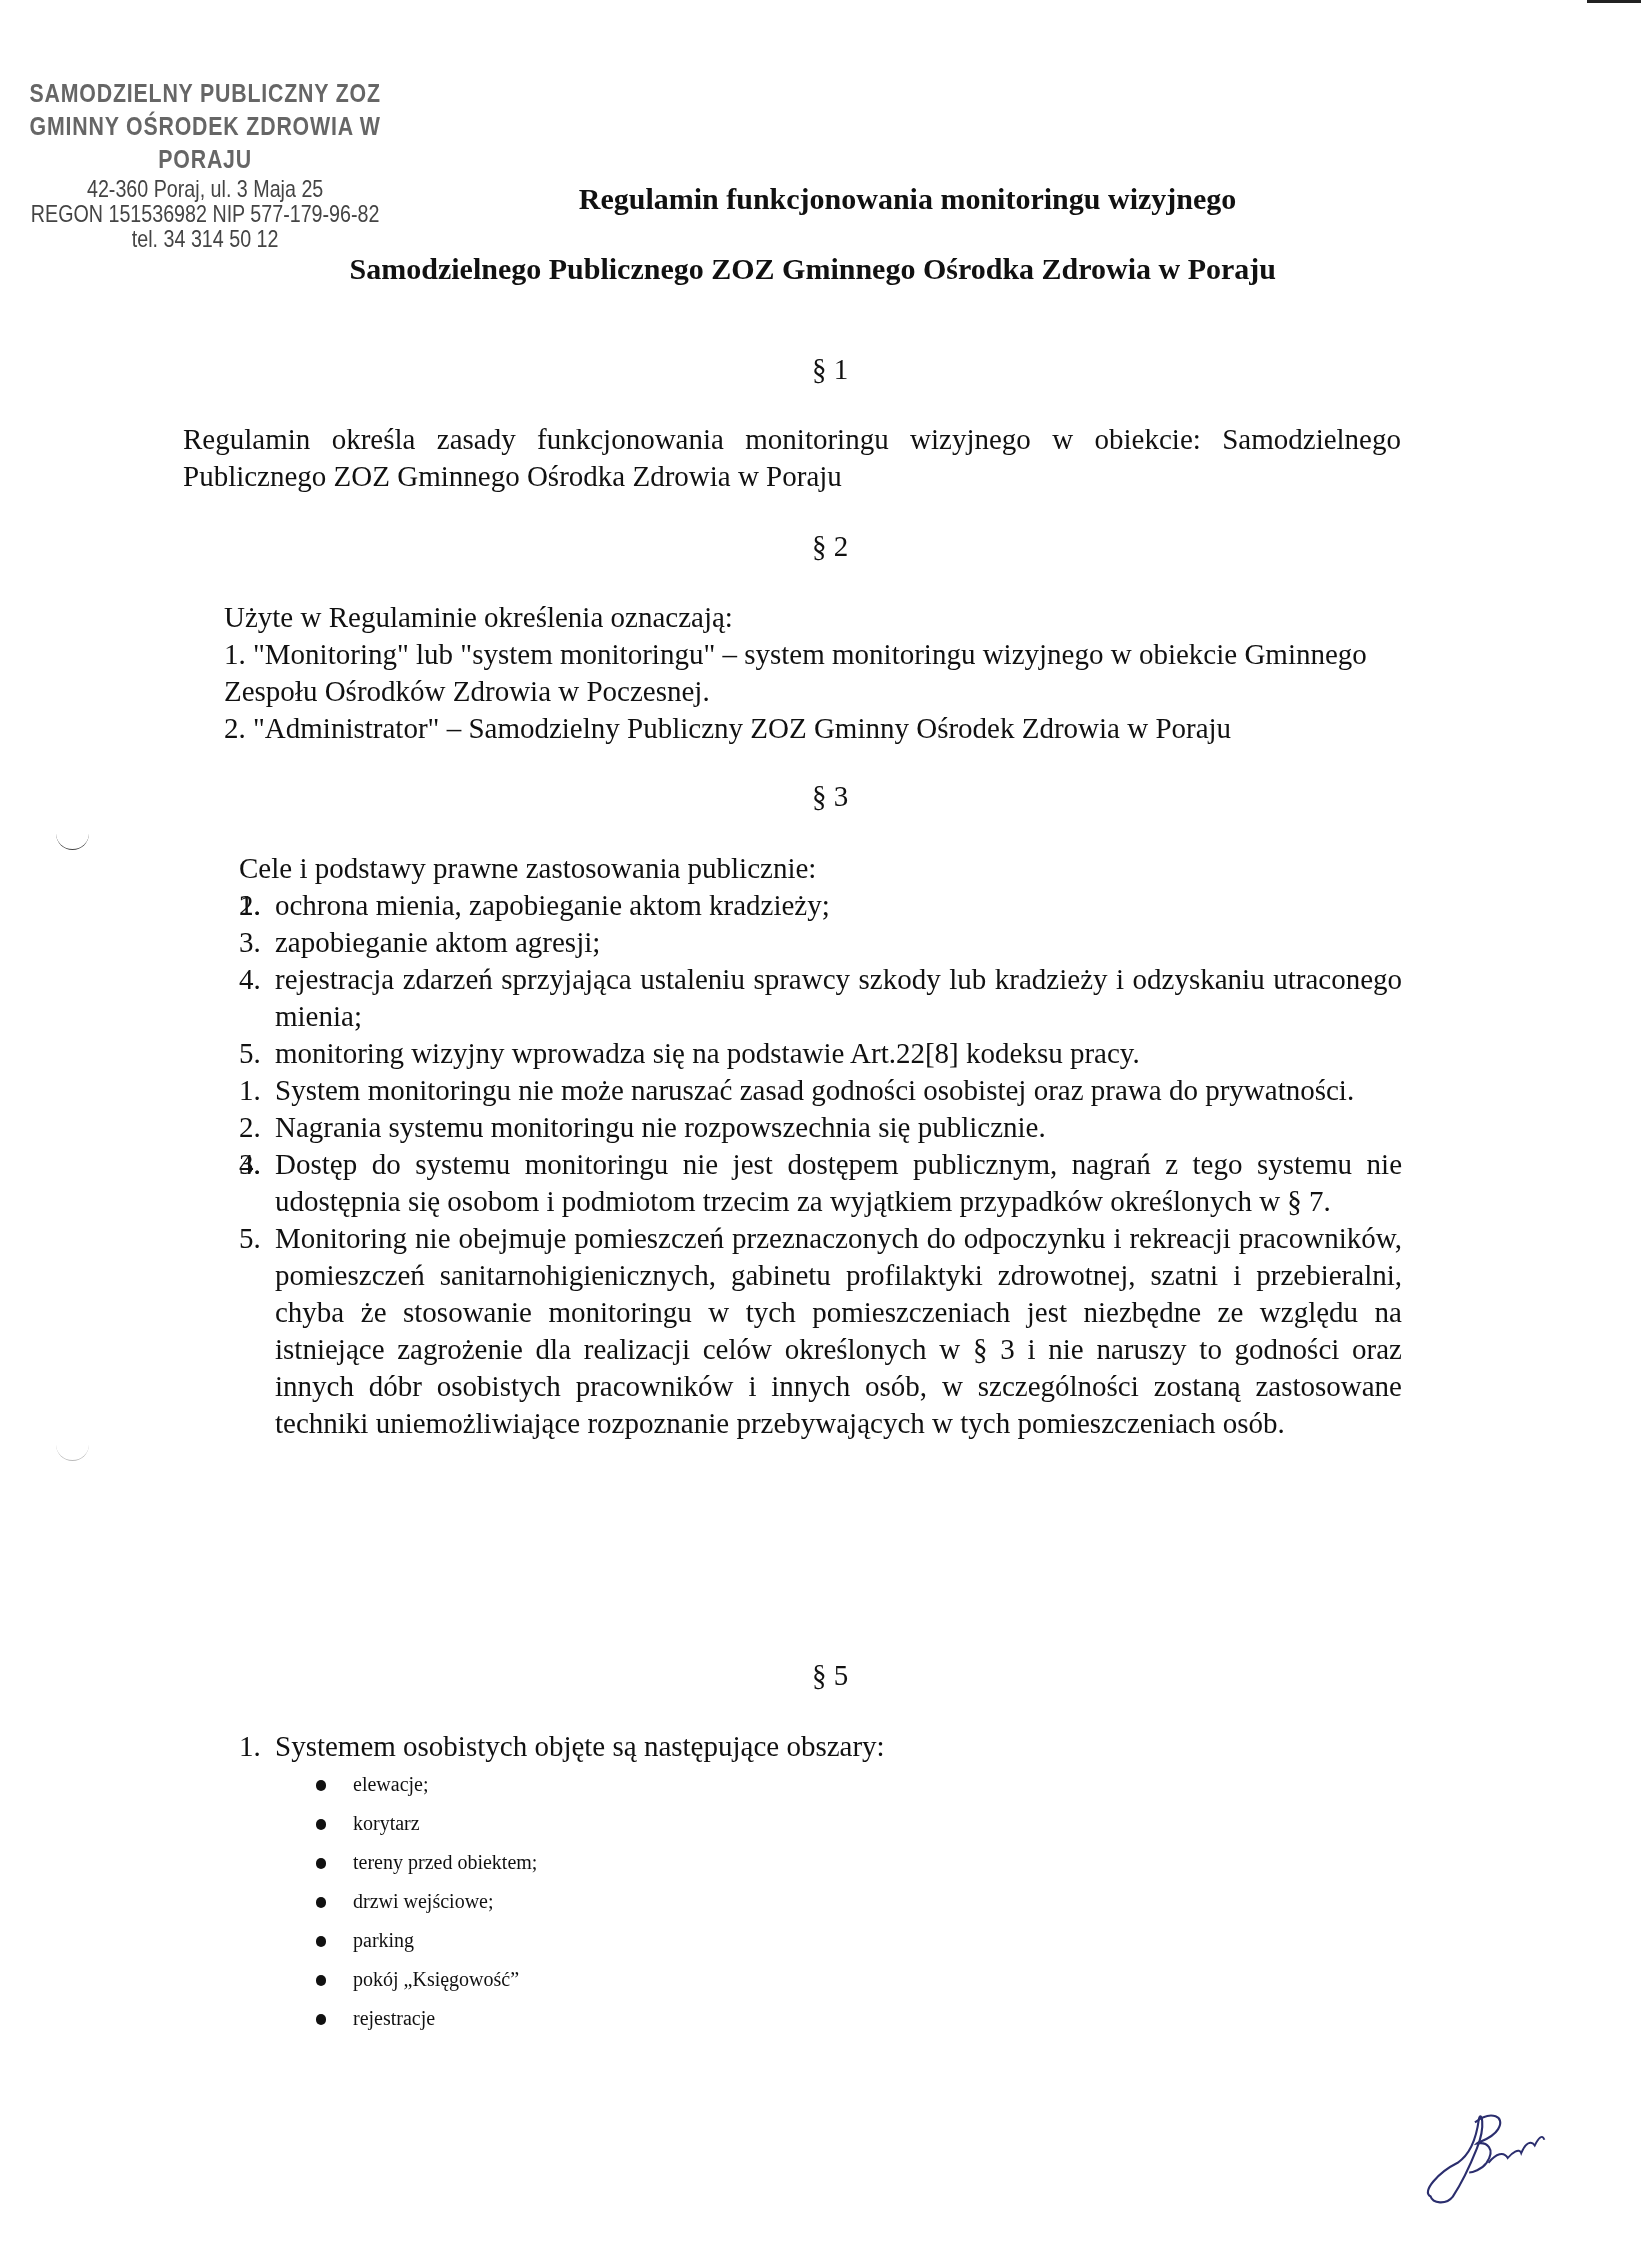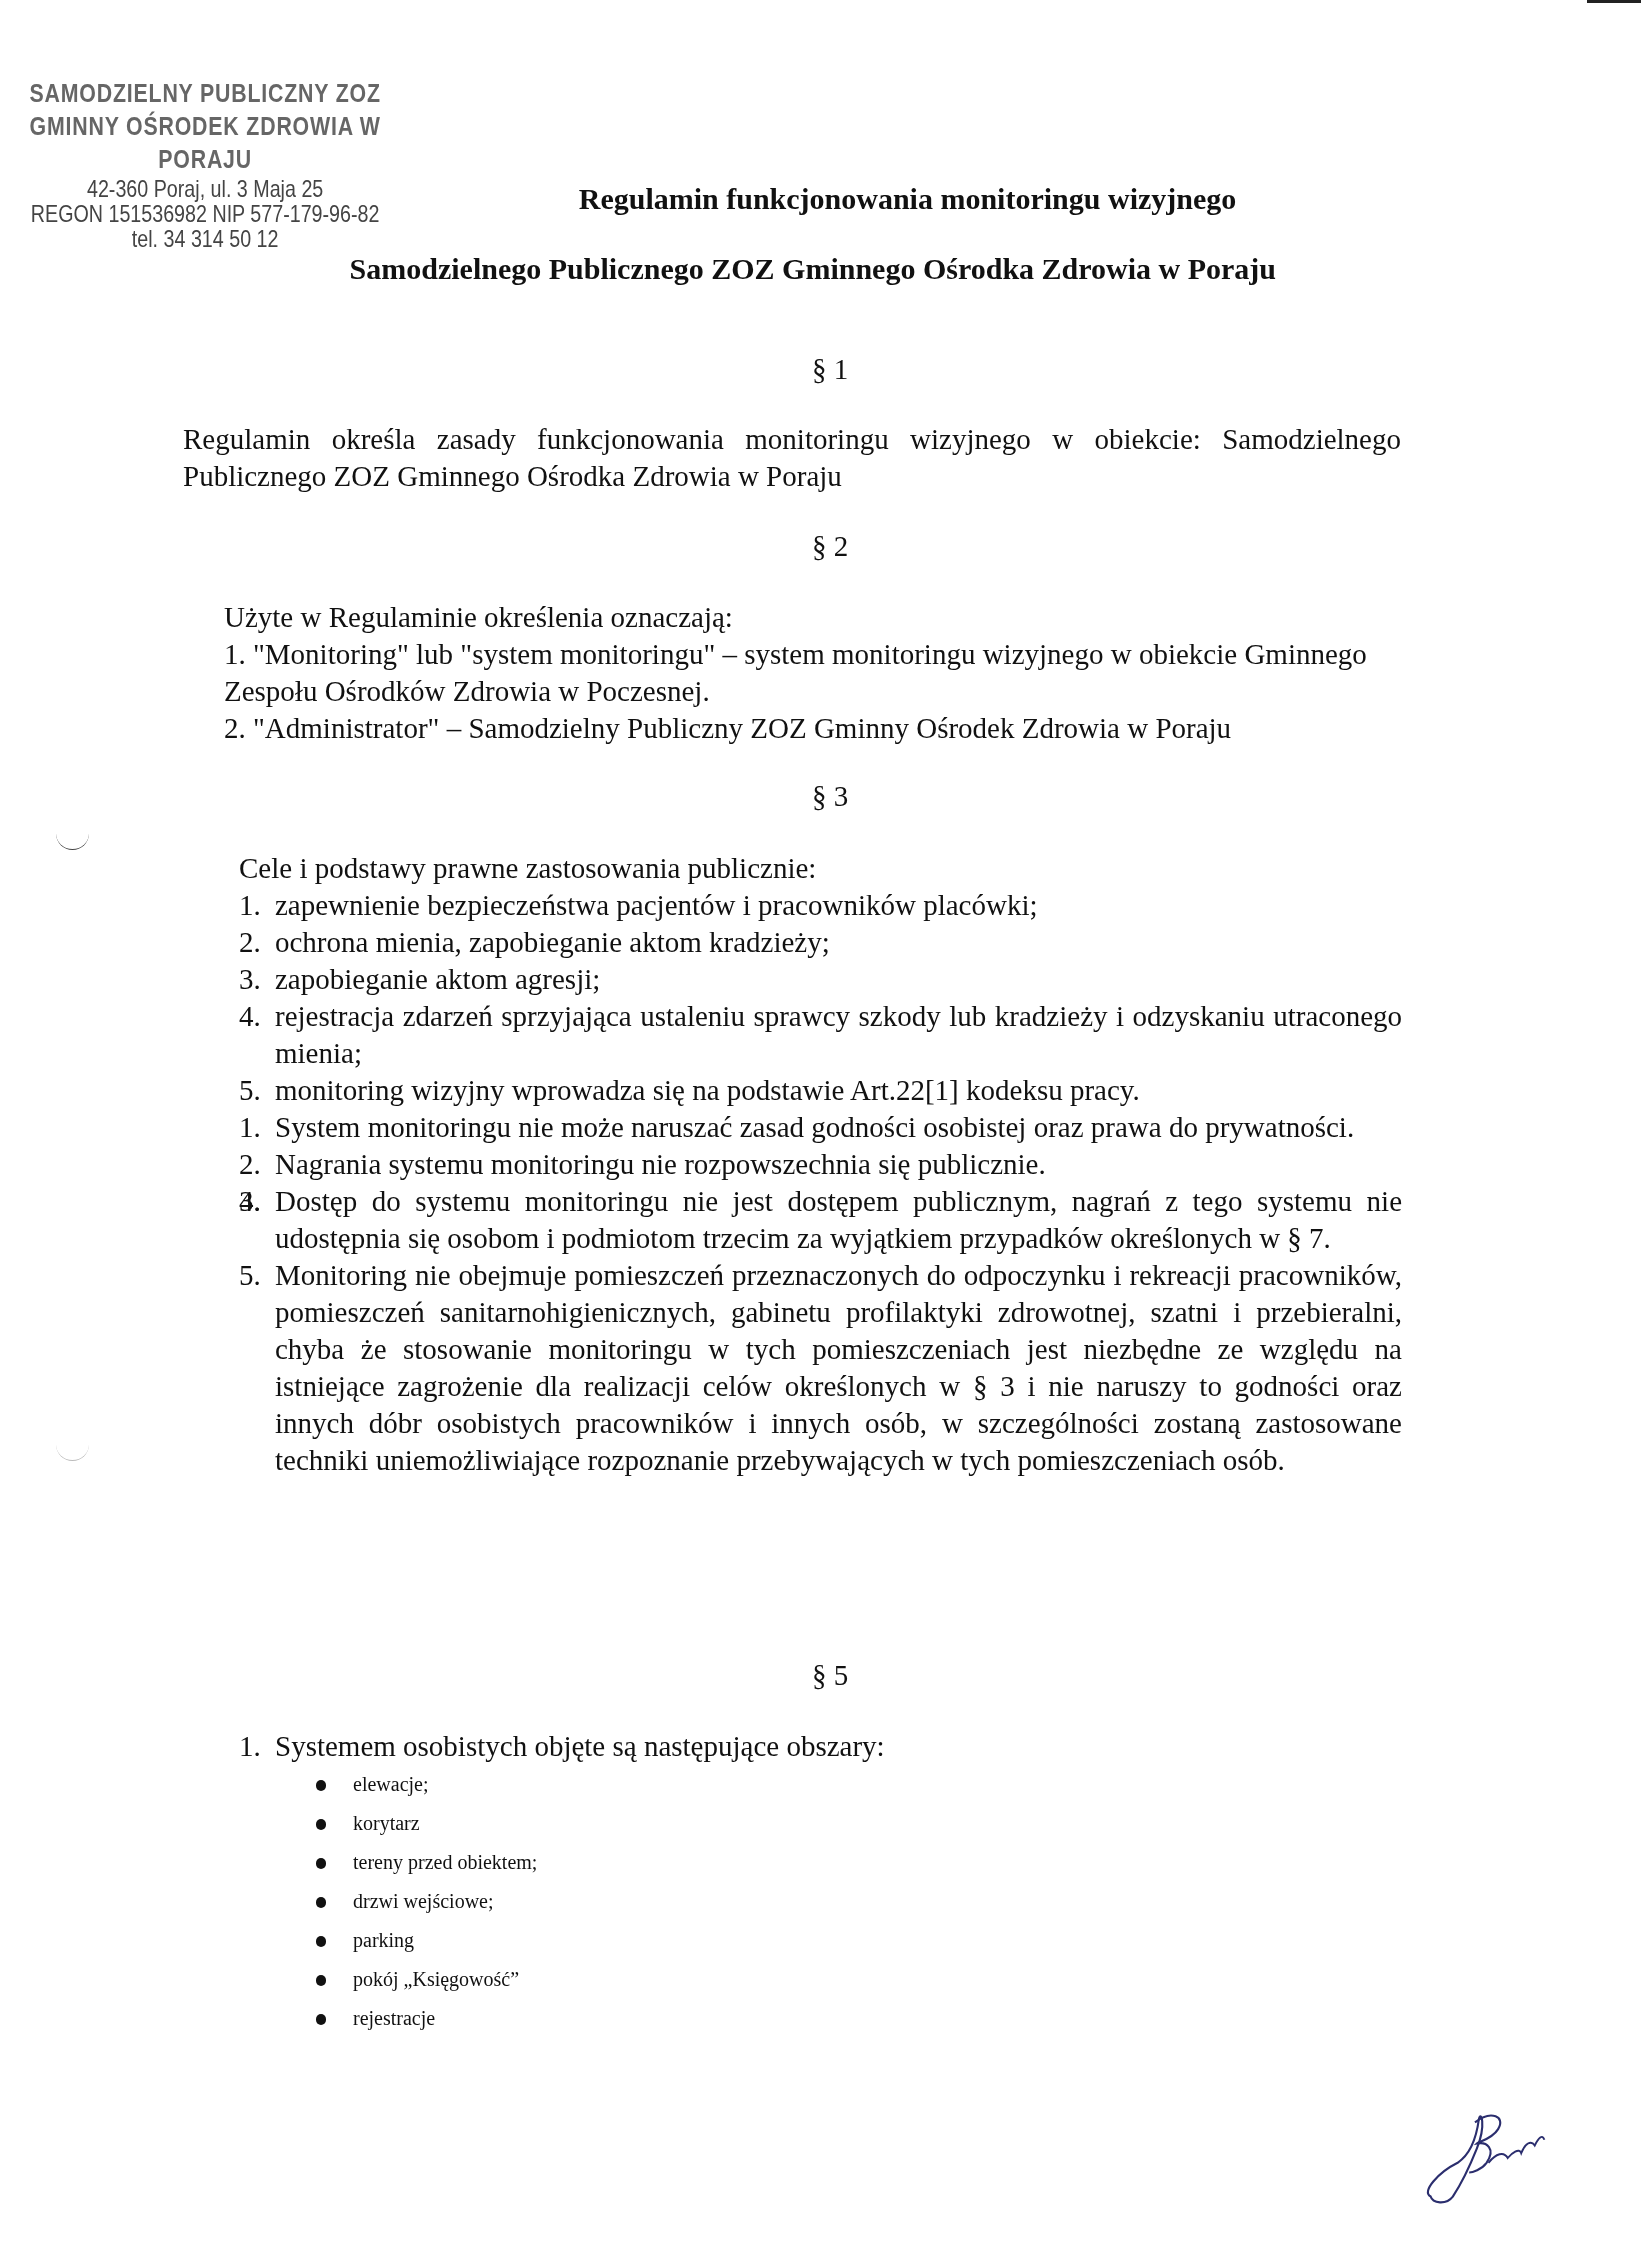--- a/index.html
+++ b/index.html
@@ -73,25 +73,25 @@
 <div class="para" style="left:224px; top:599px; width:1159px;">
   <div>Użyte w Regulaminie określenia oznaczają:</div>
   <div><span>1.</span> <span>"Monitoring" lub "system monitoringu" – system monitoringu wizyjnego w obiekcie Gminnego Zespołu Ośrodków Zdrowia w Poczesnej.</span></div>
   <div><span>2.</span> <span>"Administrator" – Samodzielny Publiczny ZOZ Gminny Ośrodek Zdrowia w Poraju</span></div>
 </div>
 
 <div class="section-mark" style="top:780px; left:9.7px;">§ 3</div>
 <div class="para" style="left:239px; top:850px; width:1163px;">
   <div>Cele i podstawy prawne zastosowania publicznie:</div>
   <ol class="items">
-    <li class="just-li"><span class="num">1.</span><span>zapewnienie bezpieczeństwa pacjentów i pracowników placówki;</span></li>
+    <li class="just-li"><span class="num">1.</span></li>
     <li class="just-li"><span class="num">2.</span><span>ochrona mienia, zapobieganie aktom kradzieży;</span></li>
     <li class="just-li"><span class="num">3.</span><span>zapobieganie aktom agresji;</span></li>
     <li class="just-li"><span class="num">4.</span><span>rejestracja zdarzeń sprzyjająca ustaleniu sprawcy szkody lub kradzieży i odzyskaniu utraconego mienia;</span></li>
-    <li class="just-li"><span class="num">5.</span><span>monitoring wizyjny wprowadza się na podstawie Art.22[1] kodeksu pracy.</span></li>
+    <li class="just-li"><span class="num">5.</span><span>monitoring wizyjny wprowadza się na podstawie Art.22[8] kodeksu pracy.</span></li>
   </ol>
   <ol class="items">
     <li class="just-li"><span class="num">1.</span><span>System monitoringu nie może naruszać zasad godności osobistej oraz prawa do prywatności.</span></li>
     <li class="just-li"><span class="num">2.</span><span>Nagrania systemu monitoringu nie rozpowszechnia się publicznie.</span></li>
     <li class="just-li"><span class="num">3.</span></li>
     <li class="just-li"><span class="num">4.</span><span>Dostęp do systemu monitoringu nie jest dostępem publicznym, nagrań z tego systemu nie udostępnia się osobom i podmiotom trzecim za wyjątkiem przypadków określonych w § 7.</span></li>
     <li class="just-li"><span class="num">5.</span><span>Monitoring nie obejmuje pomieszczeń przeznaczonych do odpoczynku i rekreacji pracowników, pomieszczeń sanitarnohigienicznych, gabinetu profilaktyki zdrowotnej, szatni i przebieralni, chyba że stosowanie monitoringu w tych pomieszczeniach jest niezbędne ze względu na istniejące zagrożenie dla realizacji celów określonych w § 3 i nie naruszy to godności oraz innych dóbr osobistych pracowników i innych osób, w szczególności zostaną zastosowane techniki uniemożliwiające rozpoznanie przebywających w tych pomieszczeniach osób.</span></li>
   </ol>
 </div>
 

